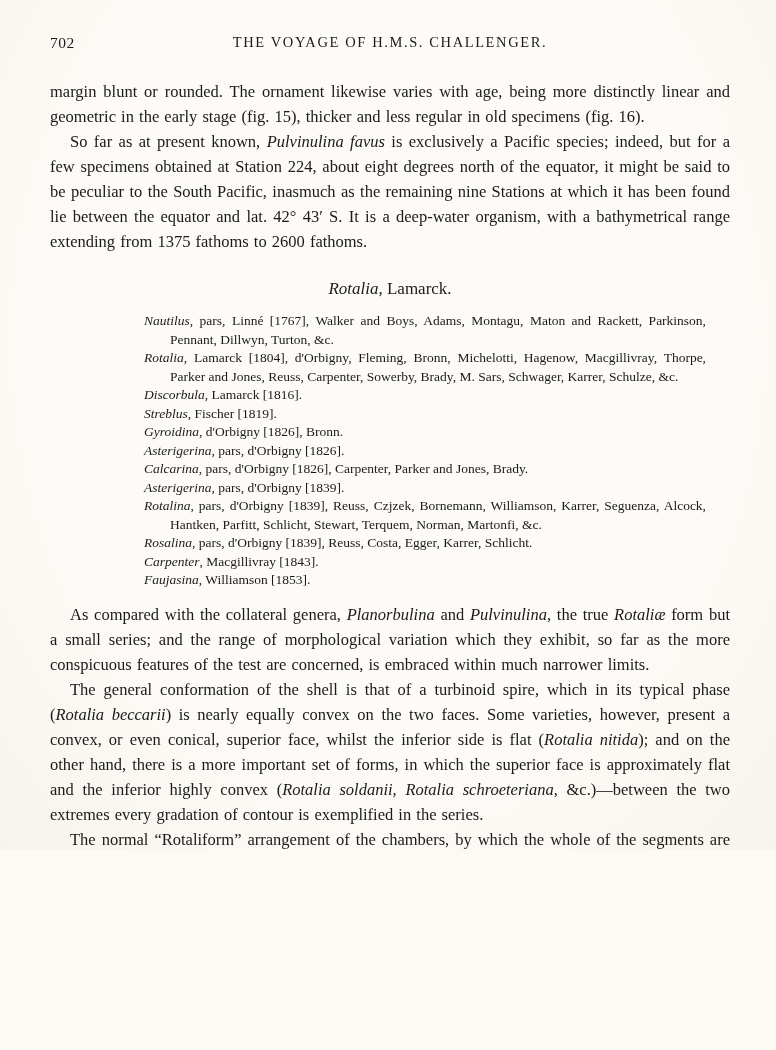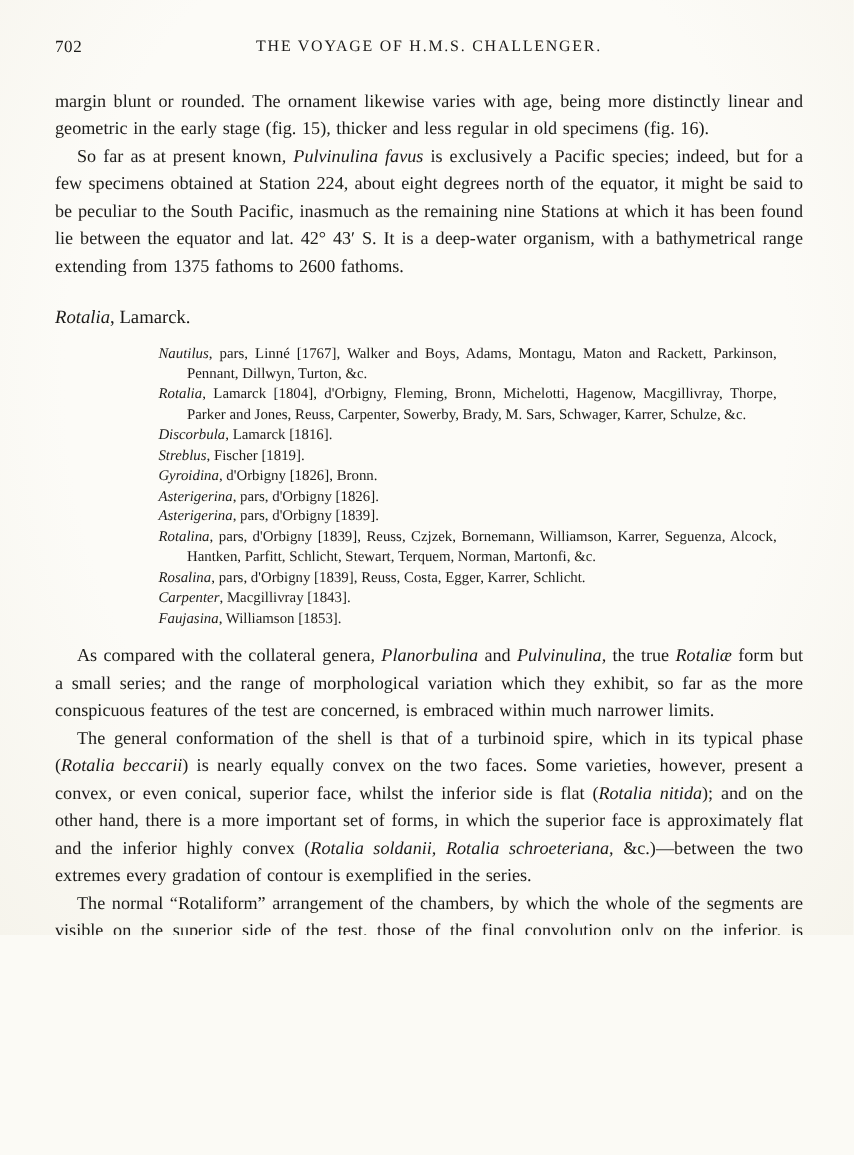--- a/index.html
+++ b/index.html
@@ -42,21 +42,21 @@
     font-size: 16.5px;
     line-height: 25px;
     text-align: justify;
     word-spacing: 1px;
   }
   .indent {
     text-indent: 20px;
   }
   .section-heading {
     margin: 24px 0 12px 0;
-    text-align: left;
+    text-align: center;
     font-size: 17px;
     font-weight: normal;
     line-height: 22px;
   }
   .synonymy {
     margin: 0 24px 12px 94px;
     font-size: 13.5px;
     line-height: 18.5px;
     text-align: justify;
   }
@@ -84,20 +84,21 @@
 
   <h2 class="section-heading"><i>Rotalia</i>, Lamarck.</h2>
 
   <div class="synonymy">
     <div class="syn-entry"><i>Nautilus</i>, pars, Linné [1767], Walker and Boys, Adams, Montagu, Maton and Rackett, Parkinson, Pennant, Dillwyn, Turton, &amp;c.</div>
     <div class="syn-entry"><i>Rotalia</i>, Lamarck [1804], d'Orbigny, Fleming, Bronn, Michelotti, Hagenow, Macgillivray, Thorpe, Parker and Jones, Reuss, Carpenter, Sowerby, Brady, M. Sars, Schwager, Karrer, Schulze, &amp;c.</div>
     <div class="syn-entry"><i>Discorbula</i>, Lamarck [1816].</div>
     <div class="syn-entry"><i>Streblus</i>, Fischer [1819].</div>
     <div class="syn-entry"><i>Gyroidina</i>, d'Orbigny [1826], Bronn.</div>
     <div class="syn-entry"><i>Asterigerina</i>, pars, d'Orbigny [1826].</div>
+    <div class="syn-entry"><i>Calcarina</i>, pars, d'Orbigny [1826], Carpenter, Parker and Jones, Brady.</div>
     <div class="syn-entry"><i>Asterigerina</i>, pars, d'Orbigny [1839].</div>
     <div class="syn-entry"><i>Rotalina</i>, pars, d'Orbigny [1839], Reuss, Czjzek, Bornemann, Williamson, Karrer, Seguenza, Alcock, Hantken, Parfitt, Schlicht, Stewart, Terquem, Norman, Martonfi, &amp;c.</div>
     <div class="syn-entry"><i>Rosalina</i>, pars, d'Orbigny [1839], Reuss, Costa, Egger, Karrer, Schlicht.</div>
     <div class="syn-entry"><i>Carpenter</i>, Macgillivray [1843].</div>
     <div class="syn-entry"><i>Faujasina</i>, Williamson [1853].</div>
   </div>
 
   <p class="body-para indent after-list">As compared with the collateral genera, <i>Planorbulina</i> and <i>Pulvinulina</i>, the true <i>Rotaliæ</i> form but a small series; and the range of morphological variation which they exhibit, so far as the more conspicuous features of the test are concerned, is embraced within much narrower limits.</p>
 
   <p class="body-para indent">The general conformation of the shell is that of a turbinoid spire, which in its typical phase (<i>Rotalia beccarii</i>) is nearly equally convex on the two faces. Some varieties, however, present a convex, or even conical, superior face, whilst the inferior side is flat (<i>Rotalia nitida</i>); and on the other hand, there is a more important set of forms, in which the superior face is approximately flat and the inferior highly convex (<i>Rotalia soldanii</i>, <i>Rotalia schroeteriana</i>, &amp;c.)—between the two extremes every gradation of contour is exemplified in the series.</p>

